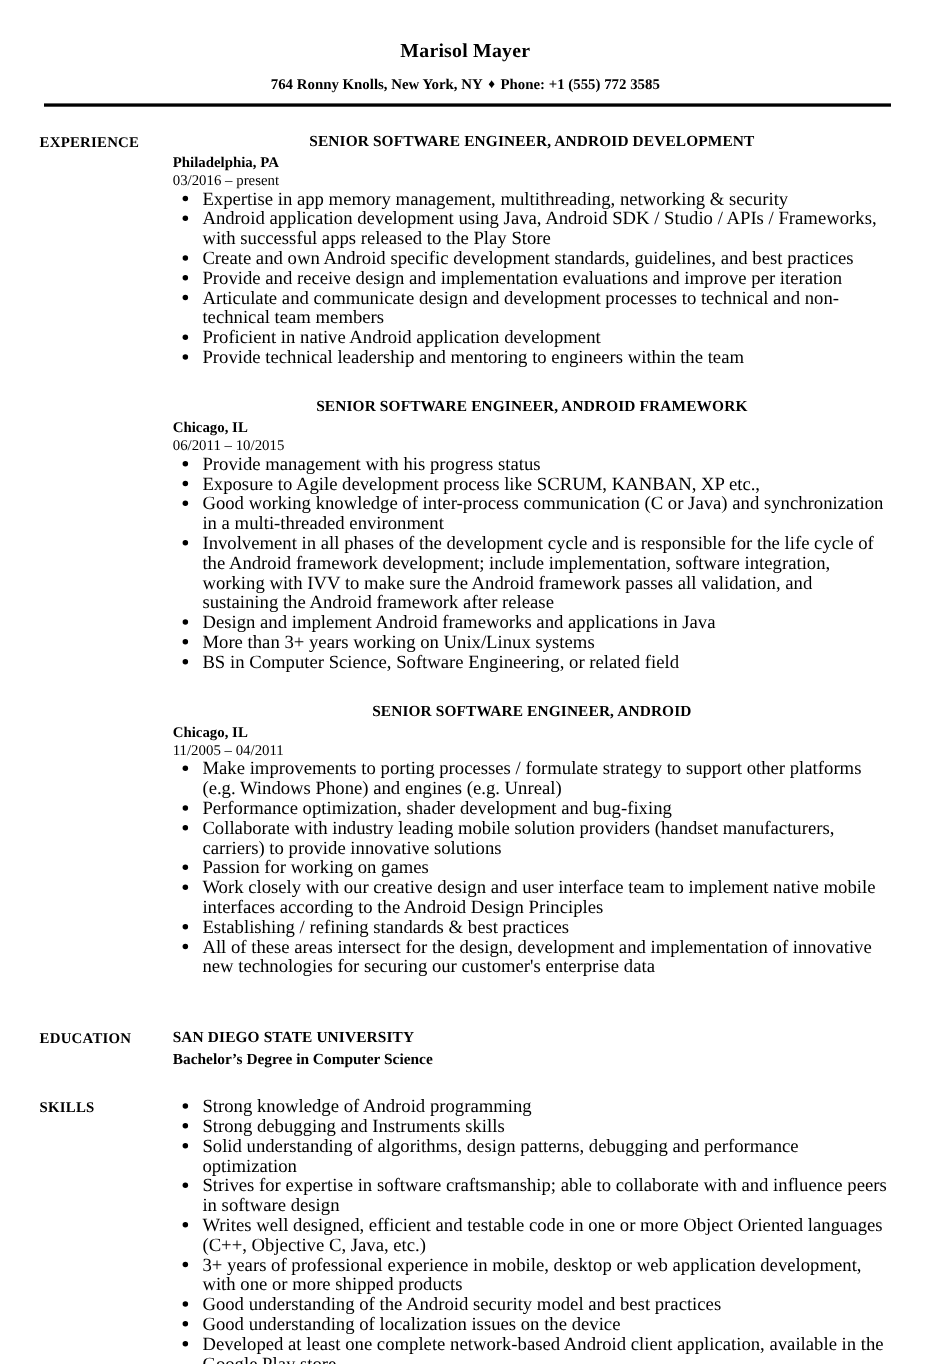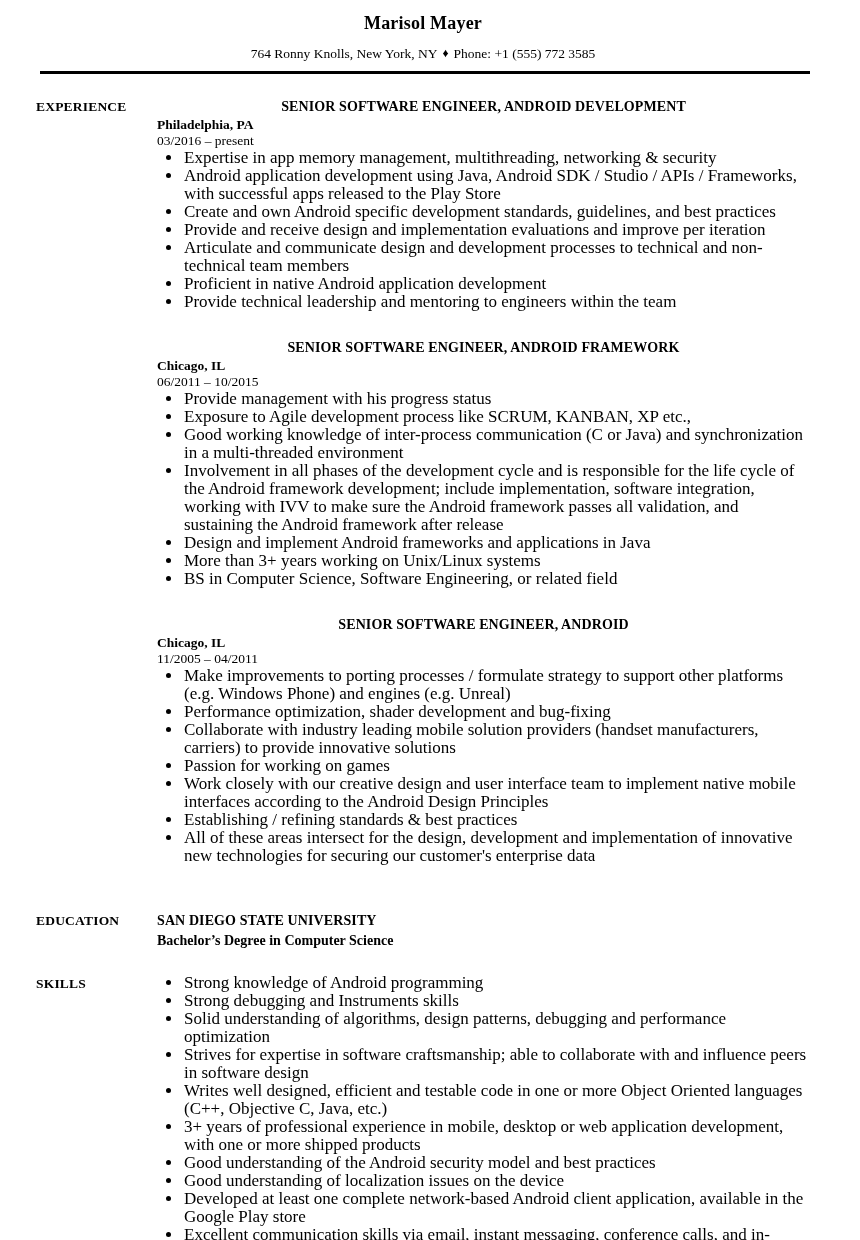--- a/index.html
+++ b/index.html
@@ -4,35 +4,35 @@
 <style>
   * { box-sizing: border-box; }
   html, body { margin: 0; padding: 0; background: #ffffff; }
   .page {
     position: relative;
     width: 860px;
     height: 1240px;
     background: #ffffff;
     color: #000000;
     font-family: "Liberation Serif", "DejaVu Serif", serif;
-    padding: 13px 50px 40px 36px;
+    padding: 36px 50px 40px 36px;
     overflow: hidden;
   }
   
   .name {
     text-align: center;
     font-size: 18px;
     font-weight: 700;
     line-height: 21px;
     letter-spacing: 0.2px;
   }
   .contact {
     text-align: center;
     font-size: 13.5px;
-    font-weight: 400;
+    font-weight: 700;
     margin-top: 12px;
     line-height: 16px;
   }
   .contact .diamond {
     display: inline-block;
     padding: 0 5px;
     font-size: 12px;
     position: relative;
     top: -1px;
   }

